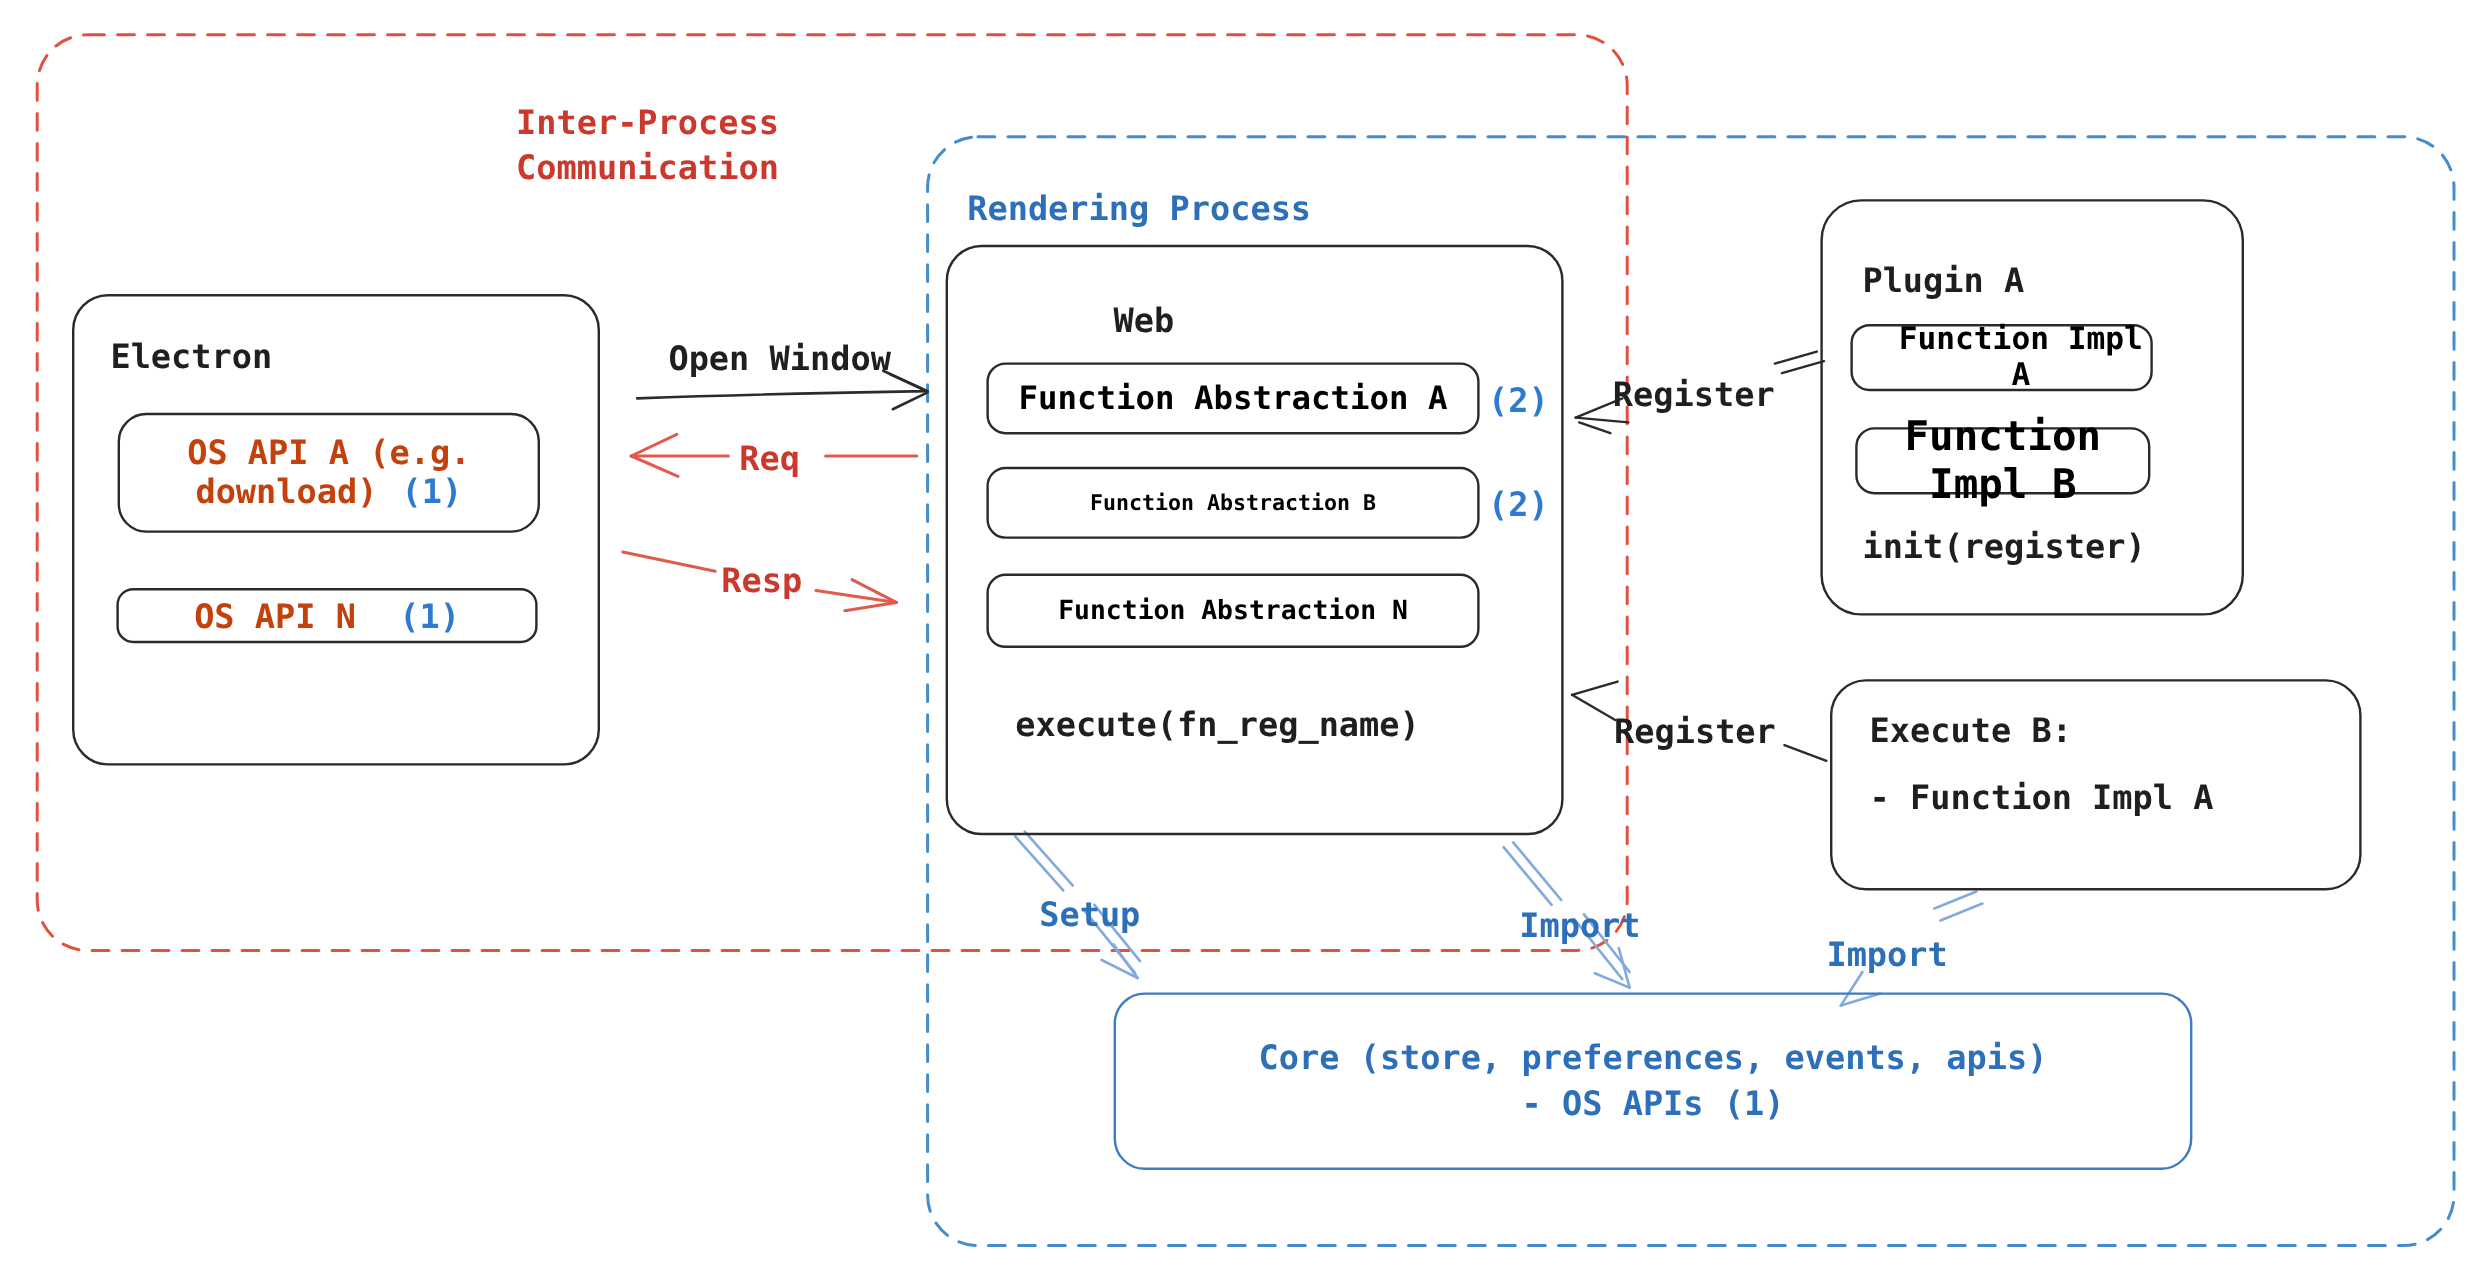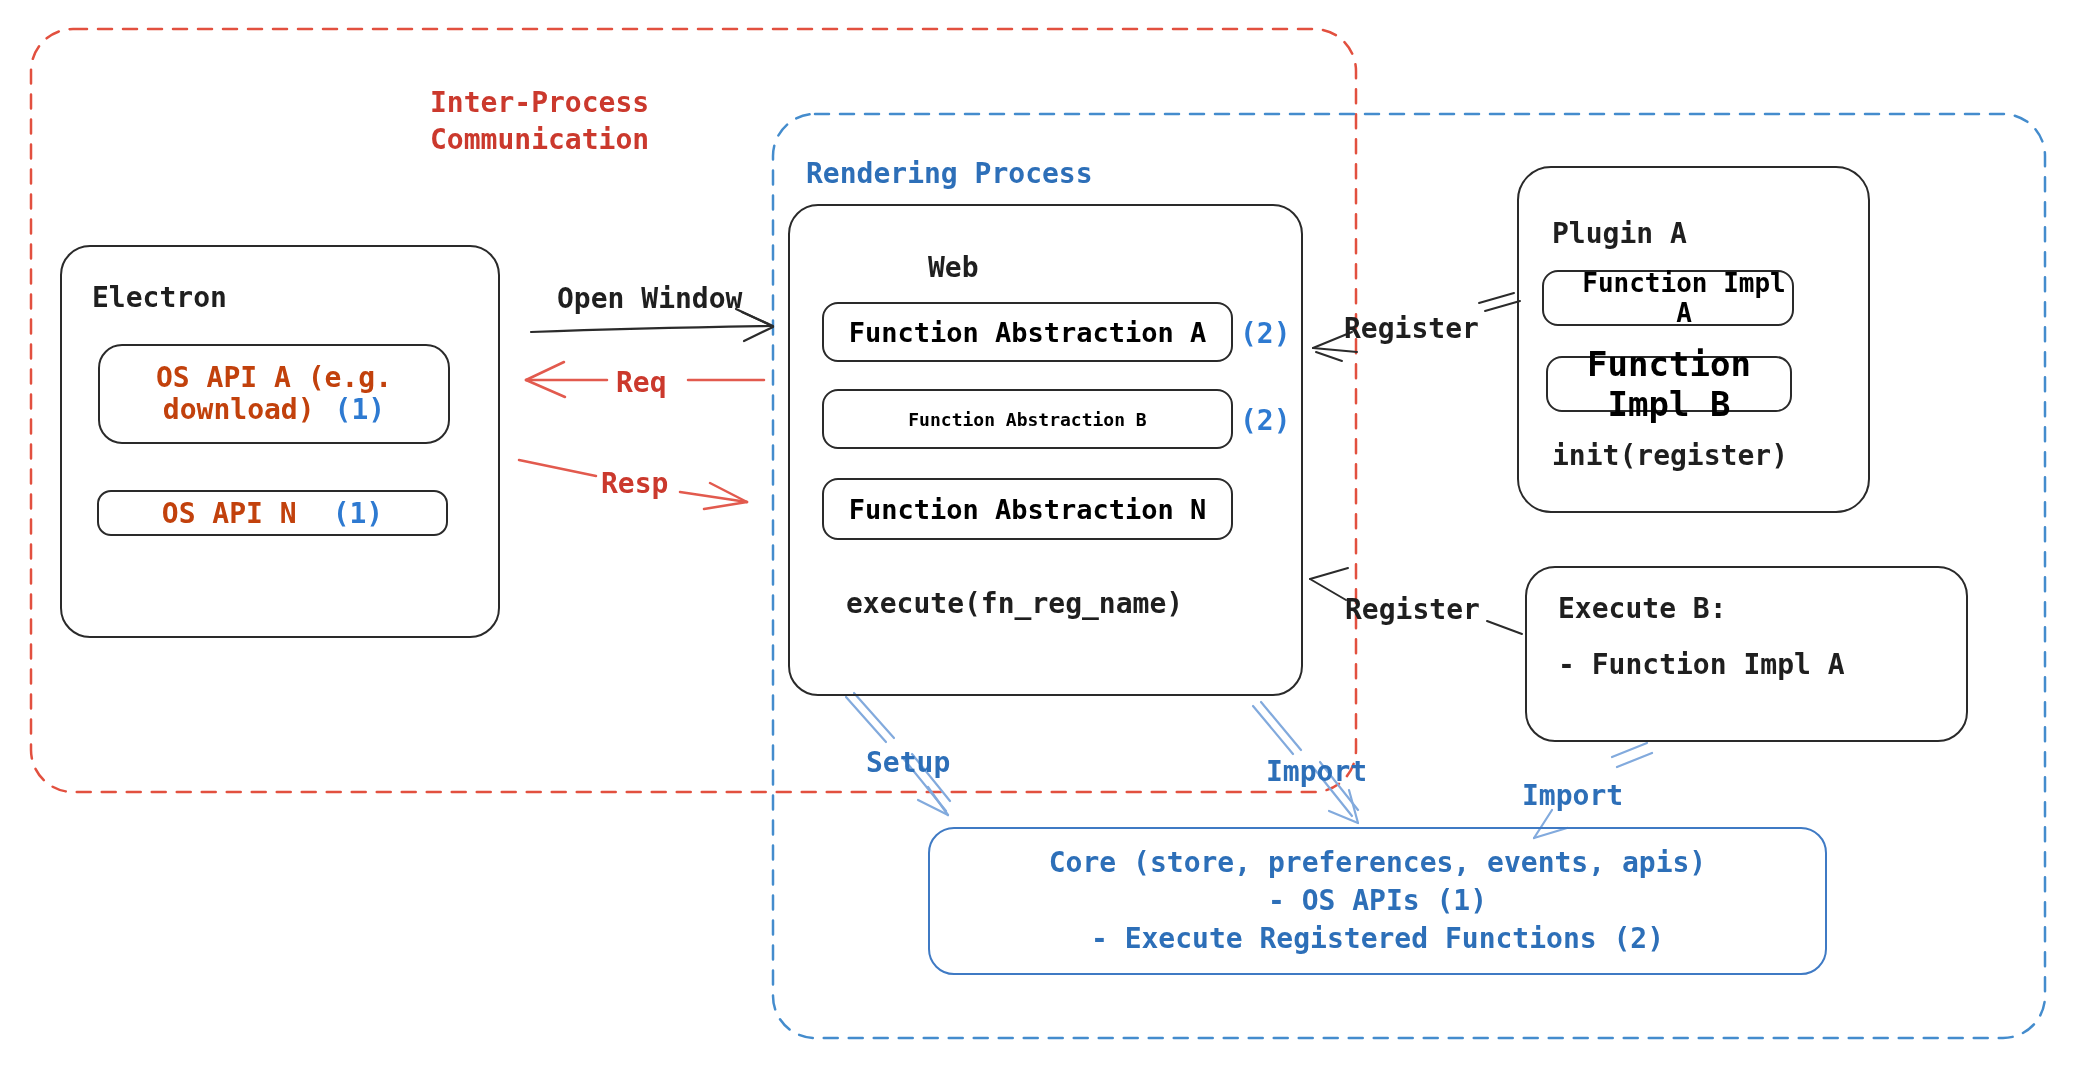--- a/index.html
+++ b/index.html
@@ -178,21 +178,21 @@
   <div class="ibox" style="left:822px; top:302px; width:411px; height:60px; border-radius:16px; font-size:27px; font-weight:bold;">
     <span>Function Abstraction A</span>
   </div>
   <span class="fa-badge badge" style="left:1240px; top:317px;">(2)</span>
 
   <div class="ibox" style="left:822px; top:389px; width:411px; height:60px; border-radius:16px; font-size:18px; font-weight:bold;">
     <span>Function Abstraction B</span>
   </div>
   <span class="fa-badge badge" style="left:1240px; top:404px;">(2)</span>
 
-  <div class="ibox" style="left:822px; top:478px; width:411px; height:62px; border-radius:16px; font-size:27px; font-weight:bold;">
+  <div class="ibox" style="left:822px; top:478px; width:411px; height:62px; border-radius:16px; font-size:22px; font-weight:bold;">
     <span>Function Abstraction N</span>
   </div>
 
   <div class="txt" style="left:846px; top:586px;">execute(fn_reg_name)</div>
 
   <div class="txt ink" style="left:1344px; top:311px;">Register</div>
   <div class="txt ink" style="left:1345px; top:592px;">Register</div>
 
   <div class="box" style="left:1517px; top:166px; width:353px; height:347px; border-radius:34px;"></div>
   <div class="txt" style="left:1552px; top:216px;">Plugin A</div>
@@ -210,16 +210,15 @@
   <div class="pb-line" style="left:1558px; top:592px;">Execute B:</div>
   <div class="pb-line" style="left:1558px; top:648px;">- Function Impl A</div>
 
   <div class="txt blue" style="left:866px; top:745px;">Setup</div>
   <div class="txt blue" style="left:1266px; top:754px;">Import</div>
   <div class="txt blue" style="left:1522px; top:778px;">Import</div>
 
   <div class="core-box" style="left:928px; top:827px; width:899px; height:148px;">
     <span>Core (store, preferences, events, apis)</span>
     <span>- OS APIs (1)</span>
-    <span>- Execute Registered Functions (2)</span>
   </div>
 
 </div>
 
 </body></html>

